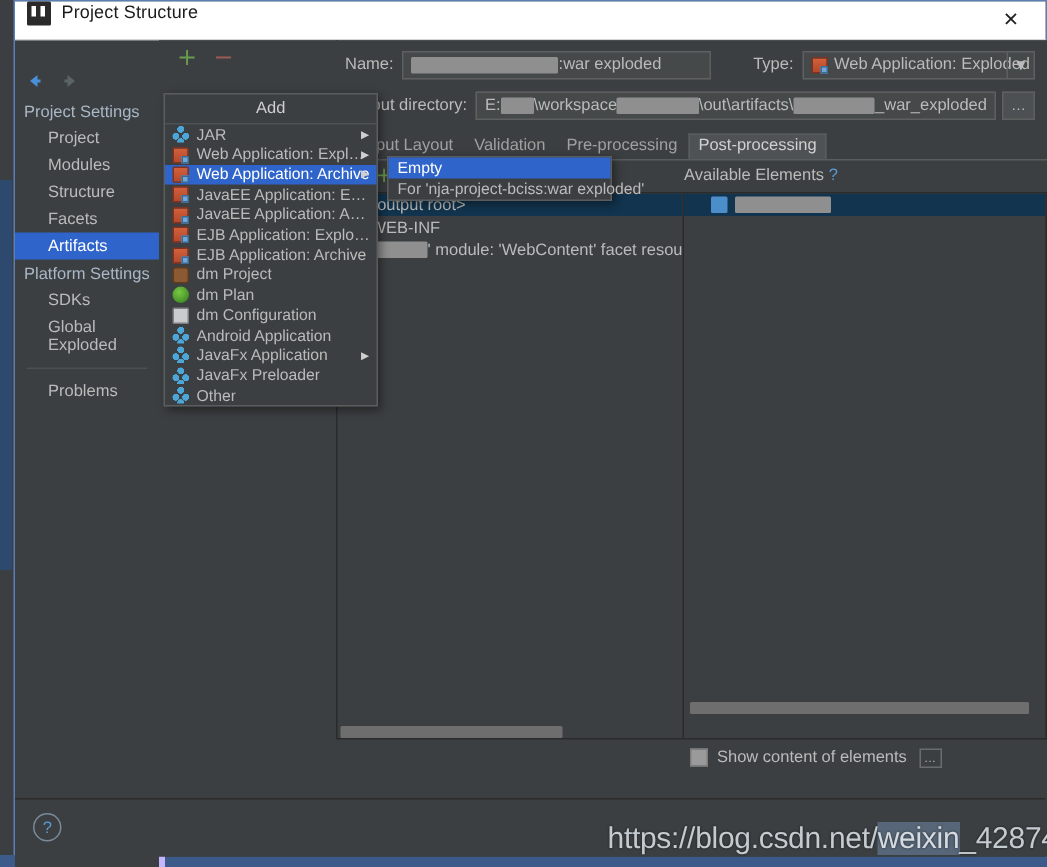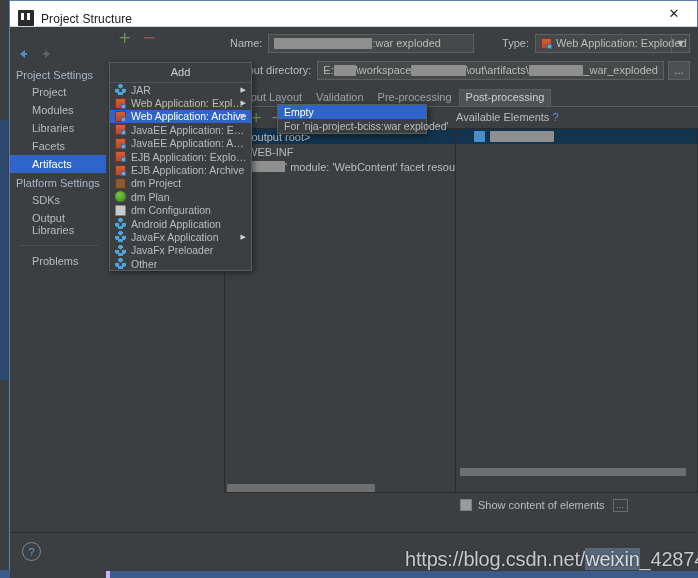--- a/index.html
+++ b/index.html
@@ -33,21 +33,21 @@
     left: 9px; top: 0;
     width: 689px; height: 570px;
     background: #3c3f41;
     border: 1px solid #5a7fb5;
     box-sizing: border-box;
   }
   .titlebar {
     position: relative;
     height: 25px;
     background: #ffffff;
-    display: flex; align-items: flex-end;
+    display: flex; align-items: flex-start;
     border-bottom: 1px solid #d5d5d5;
   }
   .title-icon {
     width: 16px; height: 16px; margin-left: 8px; margin-right: 7px;
     background: #2a2a2a;
     border-radius: 1px;
     position: relative;
     display:inline-block;
   }
   .title-icon::before {
@@ -241,21 +241,20 @@
     position:absolute; right:5px; font-size:7px; color:#cfcfcf;
     font-family:"DejaVu Sans", sans-serif;
   }
 
   
   .sub-menu {
     position:absolute; left: 248px; top: 77px; width: 148px;
     background:#3c3f41; border:1px solid #5a5d5e;
     box-shadow: 2px 2px 6px rgba(0,0,0,.45);
     z-index: 41;
-    margin-left: 19px;
   }
   .sub-item {
     height:14px; display:flex; align-items:center; padding-left:6px;
     font-size:10.5px; color:#bbbbbb; cursor:pointer; white-space:nowrap;
   }
   .sub-item.selected { background:#2f65ca; color:#ffffff; }
 
   
   .ic-jar, .ic-diamond {
     background:
@@ -331,27 +330,27 @@
             <svg width="14" height="14" viewBox="0 0 14 14">
                 <path d="M5 3 L10 7 L5 11 Z" fill="#5a6468"></path>
                 <rect x="3" y="6" width="3" height="2" fill="#5a6468"></rect>
               </svg>
           </span>
         </div>
 
         <div class="sb-group">Project Settings</div>
         <div class="sb-item">Project</div>
         <div class="sb-item">Modules</div>
-        <div class="sb-item">Libraries</div>
+        <div class="sb-item">Structure</div>
         <div class="sb-item">Facets</div>
         <div class="sb-item selected">Artifacts</div>
 
         <div class="sb-group">Platform Settings</div>
         <div class="sb-item">SDKs</div>
-        <div class="sb-item">Output Libraries</div>
+        <div class="sb-item">Global Exploded</div>
 
         <div class="sb-sep"></div>
         <div class="sb-item">Problems</div>
       </div>
 
       <div class="content">
 
         <div class="artifact-list">
           <div class="al-toolbar">
             <span class="tb-plus">+</span>

